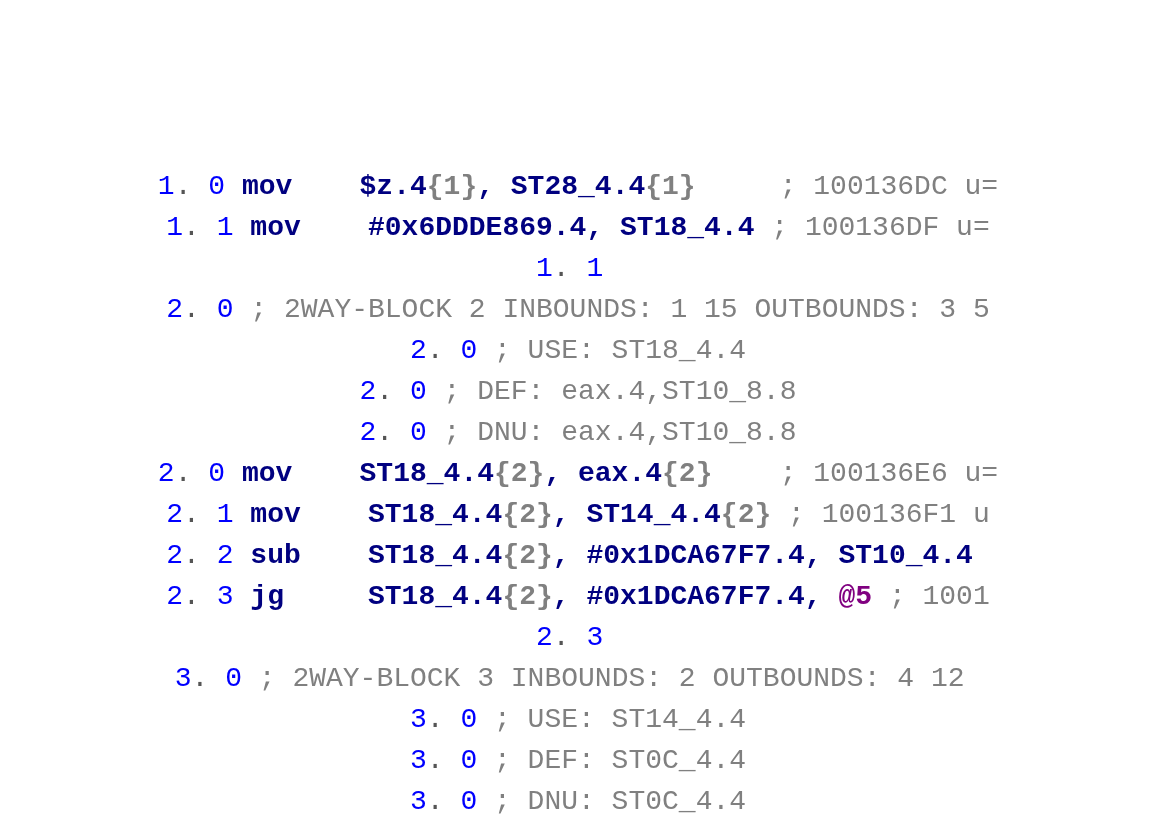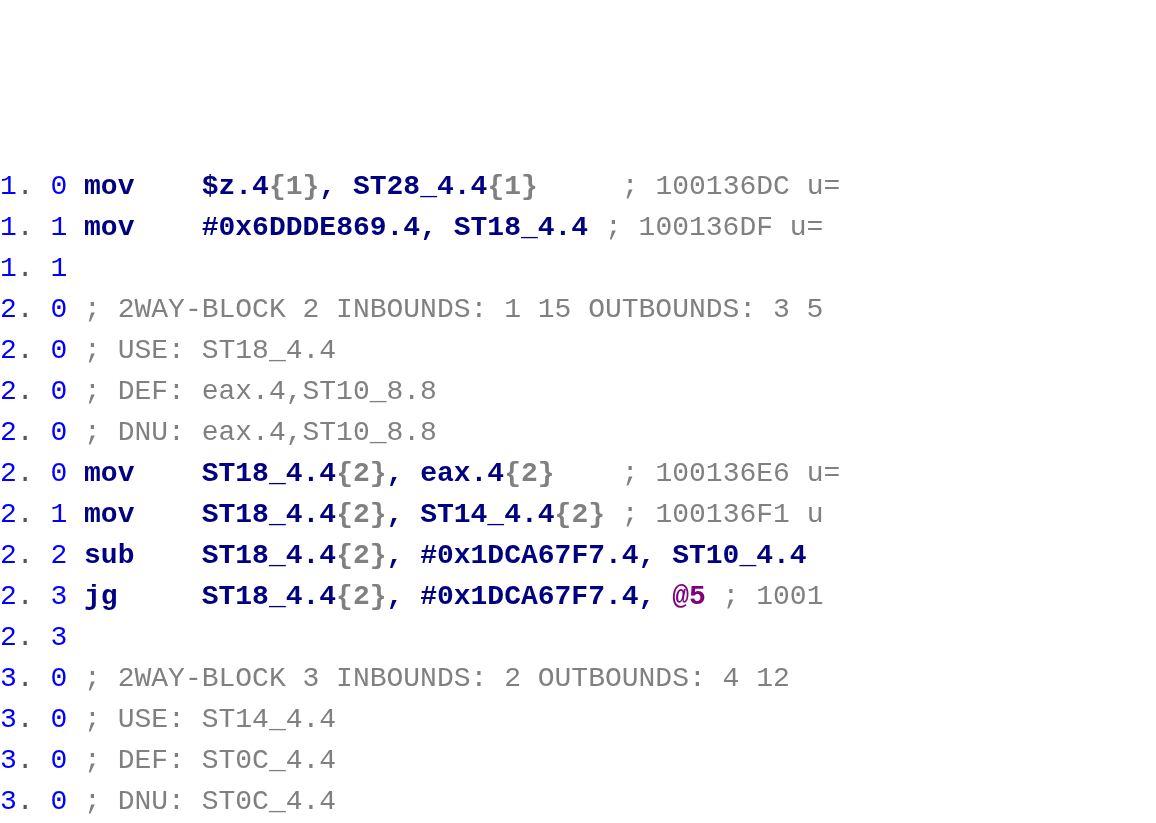--- a/index.html
+++ b/index.html
@@ -12,21 +12,21 @@
     white-space: pre;
     overflow: hidden;
   }
   .view {
     width: 1156px;
     height: 823px;
     box-sizing: border-box;
     padding-top: 2px;
     padding-left: 0px;
   }
-  .line { display: block; }
+  .line { display: block; text-align: center; }
   .idx   { color: #0000ff; }
   .punct { color: #555555; }
   .mnem  { color: #000080; font-weight: bold; }
   .oprnd { color: #000080; font-weight: bold; }
   .curly { color: #808080; font-weight: bold; }
   .comma { color: #000080; font-weight: bold; }
   .lbl   { color: #800080; font-weight: bold; }
   .semi  { color: #808080; }
   .cmt   { color: #808080; }
 </style>

